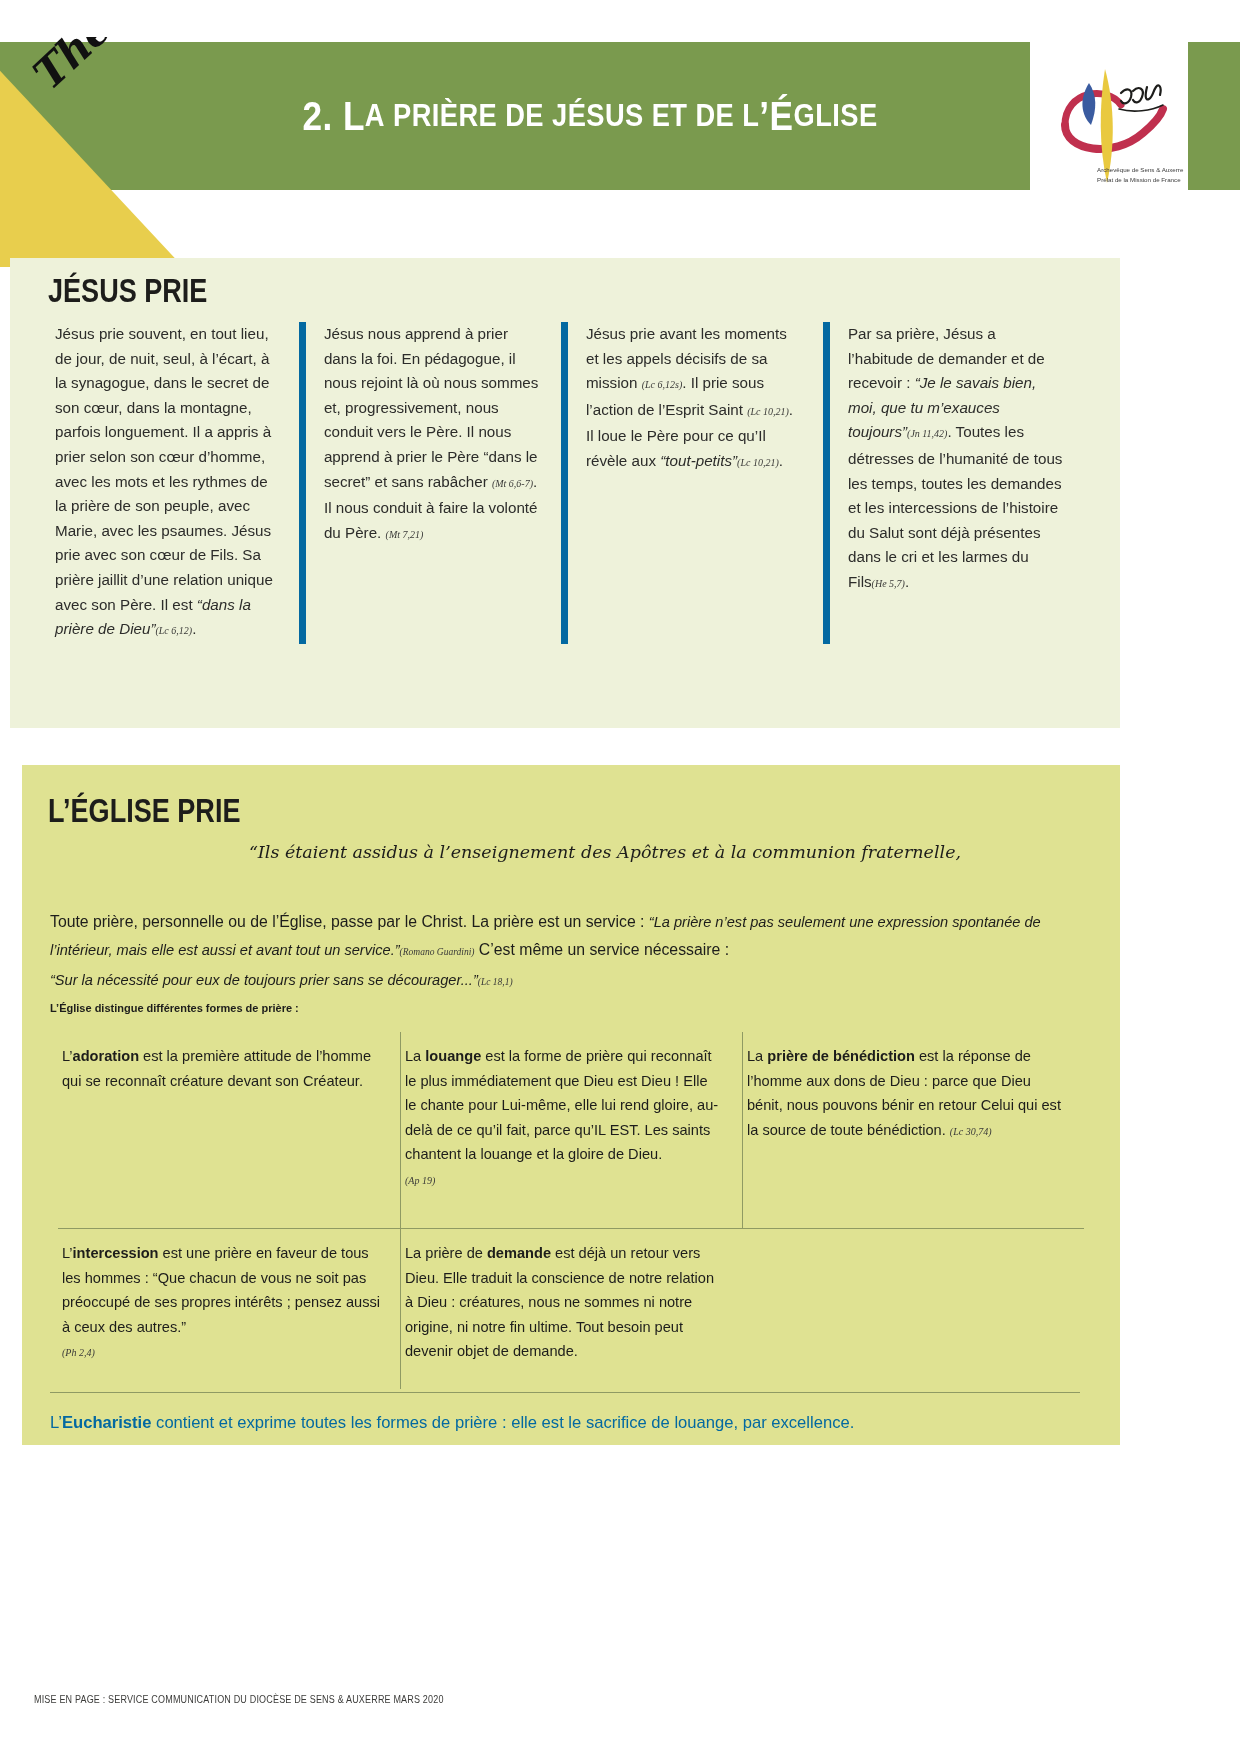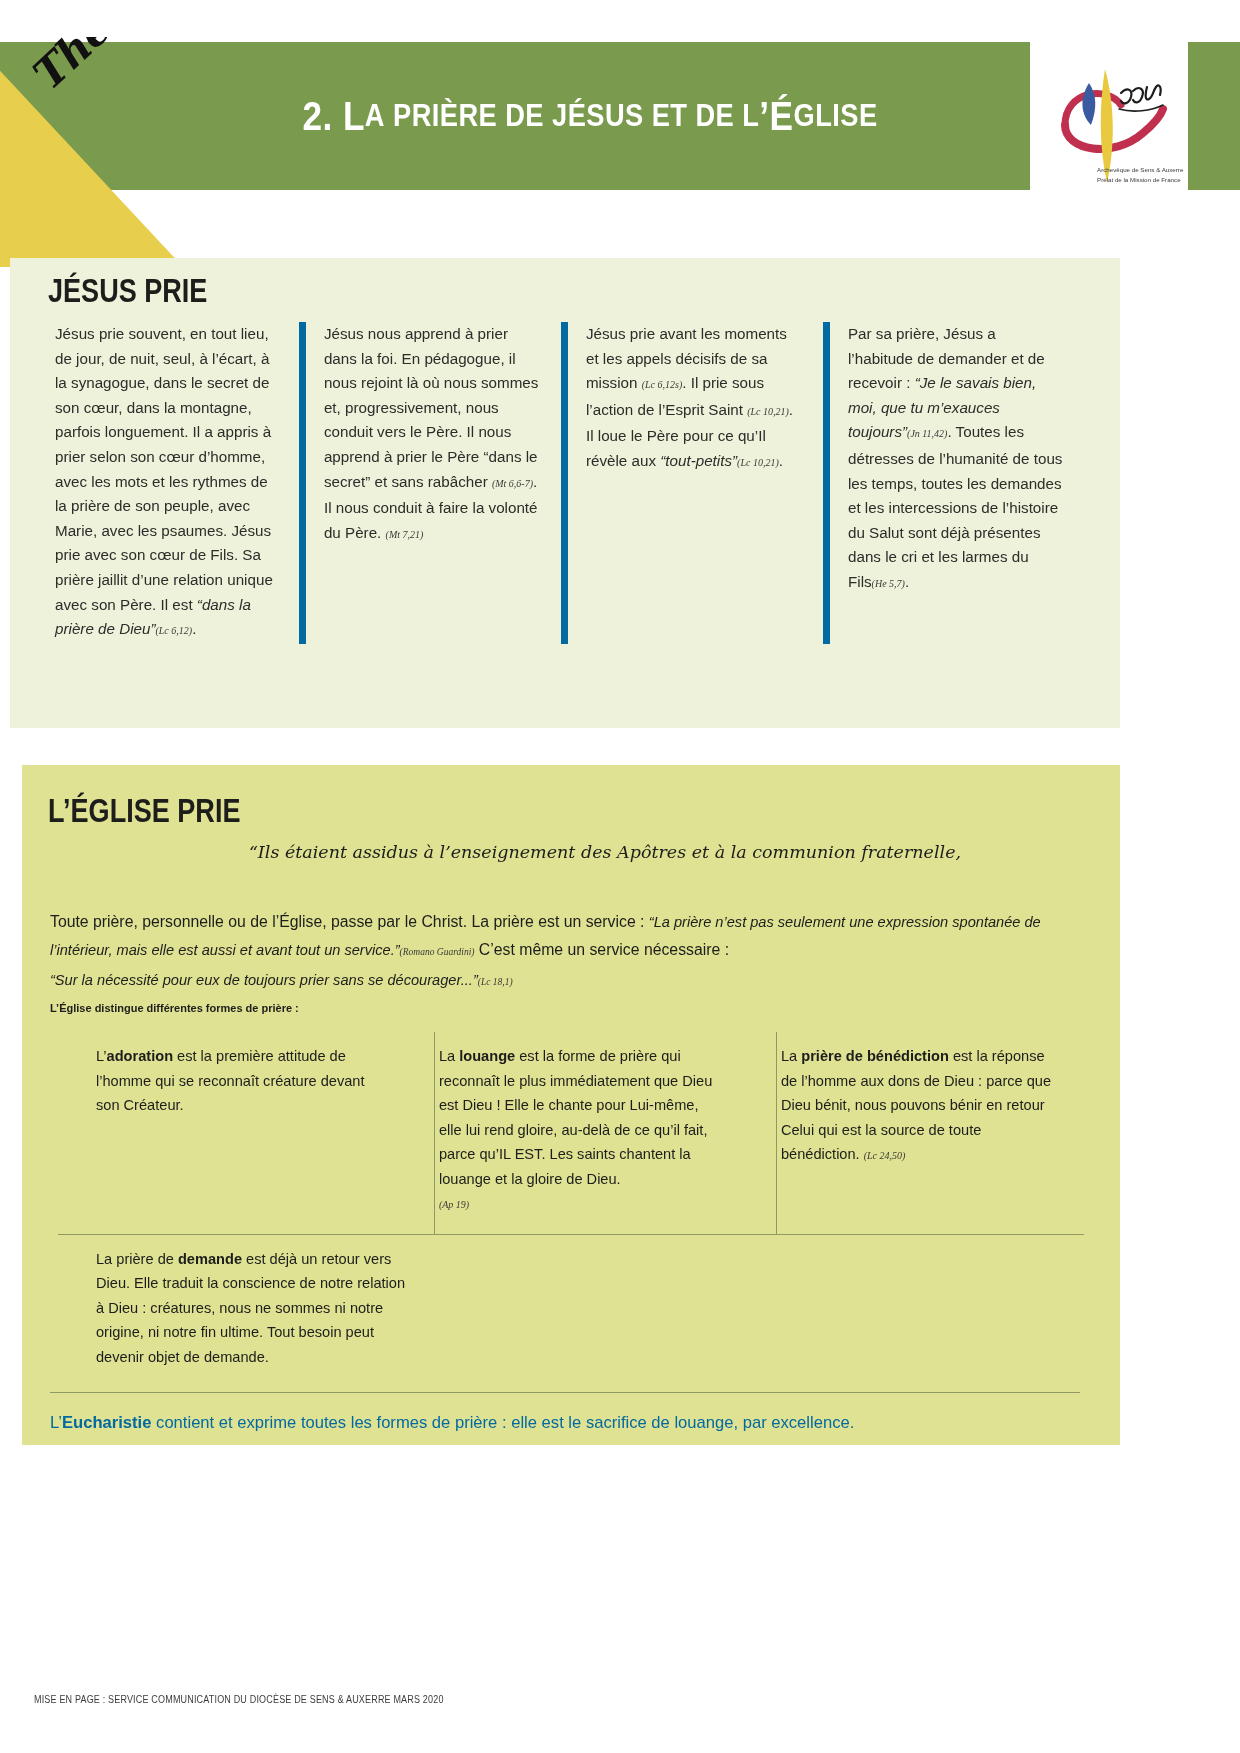--- a/index.html
+++ b/index.html
@@ -146,21 +146,20 @@
   }
   .grid-row { display: flex; }
   .grid-row.row2 { border-top: 1px solid #8f9a63; }
   .cell {
     width: 342px;
     padding: 12px 20px 16px 4px;
     font-size: 14.6px;
     line-height: 24.5px;
     color: #1d1d1b;
     position: relative;
-    margin-left: 34px;
   }
   .cell + .cell { border-left: 1px solid #8f9a63; }
   .cell b { font-weight: bold; }
   .cell .ref { font-size: 10px; }
   .row1 .cell { min-height: 196px; }
   .row2 .cell { min-height: 160px; }
 
   .eucharistie {
     position: absolute; left: 50px; top: 1410px; width: 1030px;
     font-size: 16.6px; line-height: 26px; color: #0369a1;
@@ -269,24 +268,27 @@
 
   <div class="grid">
     <div class="grid-row row1">
       <div class="cell">
         <span>L’</span><b>adoration</b><span> est la première attitude de l’homme qui se reconnaît créature devant son Créateur.</span><span class="ref"></span>
       </div>
       <div class="cell">
         <span>La </span><b>louange</b><span> est la forme de prière qui reconnaît le plus immédiatement que Dieu est Dieu ! Elle le chante pour Lui-même, elle lui rend gloire, au-delà de ce qu’il fait, parce qu’IL EST. Les saints chantent la louange et la gloire de Dieu.</span><br><span class="ref">(Ap 19)</span>
       </div>
       <div class="cell">
-        <span>La </span><b>prière de bénédiction</b><span> est la réponse de l’homme aux dons de Dieu : parce que Dieu bénit, nous pouvons bénir en retour Celui qui est la source de toute bénédiction. </span><span class="ref">(Lc 24,50)</span>
+        <span>La </span><b>prière de bénédiction</b><span> est la réponse de l’homme aux dons de Dieu : parce que Dieu bénit, nous pouvons bénir en retour Celui qui est la source de toute bénédiction. </span><span class="ref">(Lc 30,74)</span>
       </div>
     </div>
     <div class="grid-row row2">
+      <div class="cell">
+        <span>L’</span><b>intercession</b><span> est une prière en faveur de tous les hommes : “Que chacun de vous ne soit pas préoccupé de ses propres intérêts ; pensez aussi à ceux des autres.” </span><br><span class="ref">(Ph 2,4)</span>
+      </div>
       <div class="cell">
         <span>La prière de </span><b>demande</b><span> est déjà un retour vers Dieu. Elle traduit la conscience de notre relation à Dieu : créatures, nous ne sommes ni notre origine, ni notre fin ultime. Tout besoin peut devenir objet de demande.</span><span class="ref"></span>
       </div>
     </div>
   </div>
 
   <div class="rule"></div>
 
   <div class="eucharistie">
     <span>L’</span><b>Eucharistie</b><span> contient et exprime toutes les formes de prière : elle est le sacrifice de louange, par excellence.</span>

